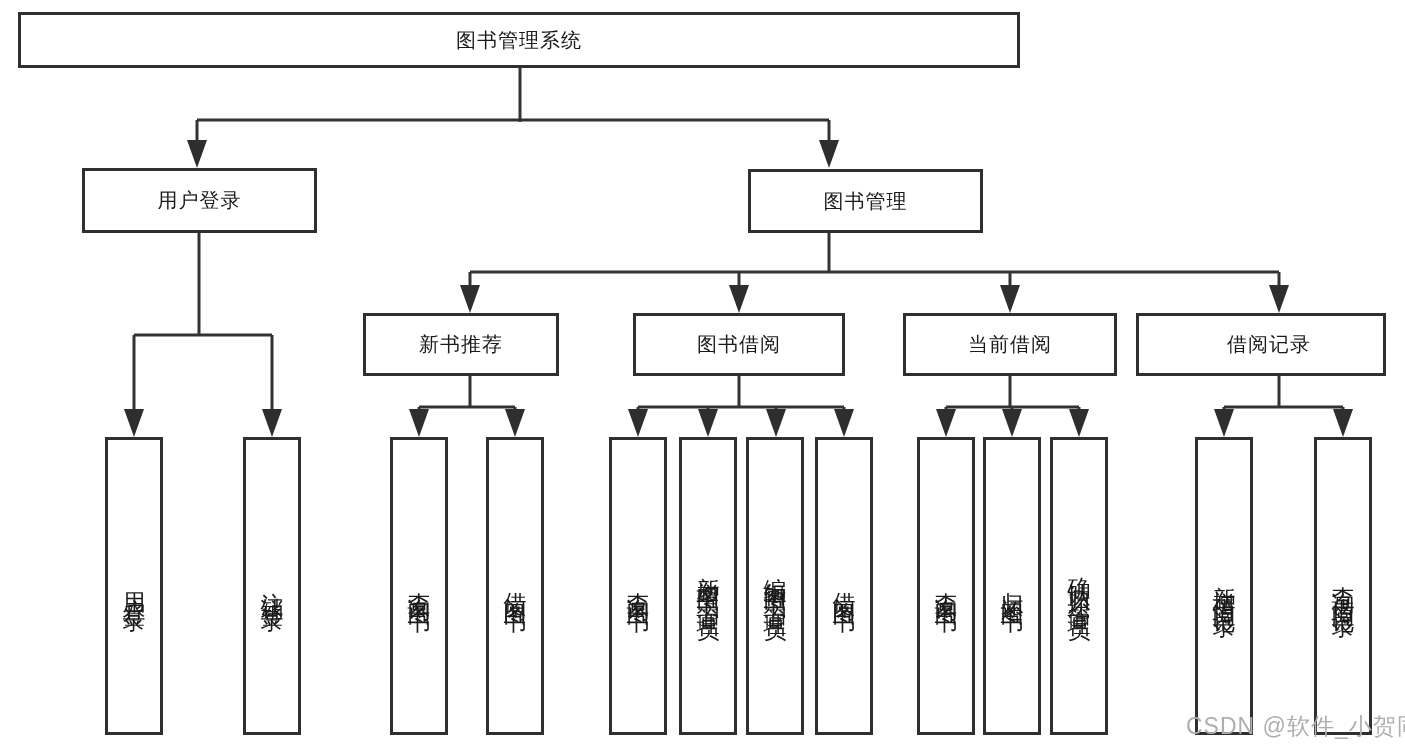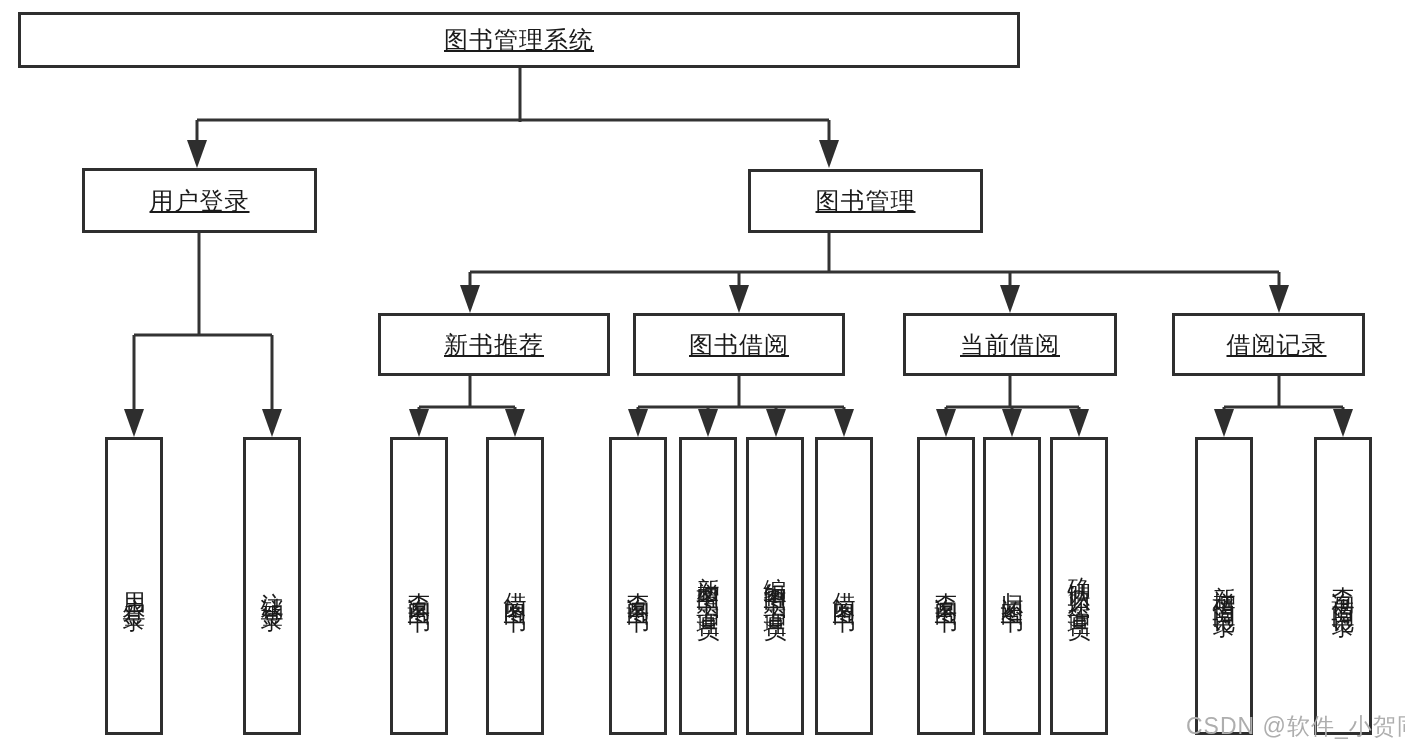--- a/index.html
+++ b/index.html
@@ -26,28 +26,28 @@
     position: absolute;
     box-sizing: border-box;
     border: 3px solid #2f2f2f;
     background: #ffffff;
     display: flex;
     align-items: center;
     justify-content: center;
     color: #1a1a1a;
     z-index: 1;
   }
-  .node.h { font-size: 24px; letter-spacing: 1px; text-decoration: underline; }
+  .node.h { font-size: 20px; letter-spacing: 1px; }
   .node.root   { left: 18px;   top: 12px;  width: 1002px; height: 56px; }
   .node.l2-0   { left: 82px;   top: 168px; width: 235px;  height: 65px; }
   .node.l2-1   { left: 748px;  top: 169px; width: 235px;  height: 64px; }
-  .node.l3-0   { left: 363px;  top: 313px; width: 232px;  height: 63px; margin-left: 15px; }
+  .node.l3-0   { left: 363px;  top: 313px; width: 196px;  height: 63px; }
   .node.l3-1   { left: 633px;  top: 313px; width: 212px;  height: 63px; }
   .node.l3-2   { left: 903px;  top: 313px; width: 214px;  height: 63px; }
-  .node.l3-3   { left: 1172px; top: 313px; width: 193px;  height: 63px; padding-left: 16px; }
+  .node.l3-3   { left: 1136px; top: 313px; width: 250px;  height: 63px; padding-left: 16px; }
   .node.leaf {
     top: 437px;
     width: 58px;
     height: 298px;
   }
   .node.leaf span {
     writing-mode: vertical-rl;
     text-orientation: mixed;
     font-size: 23px;
     letter-spacing: 6px;

